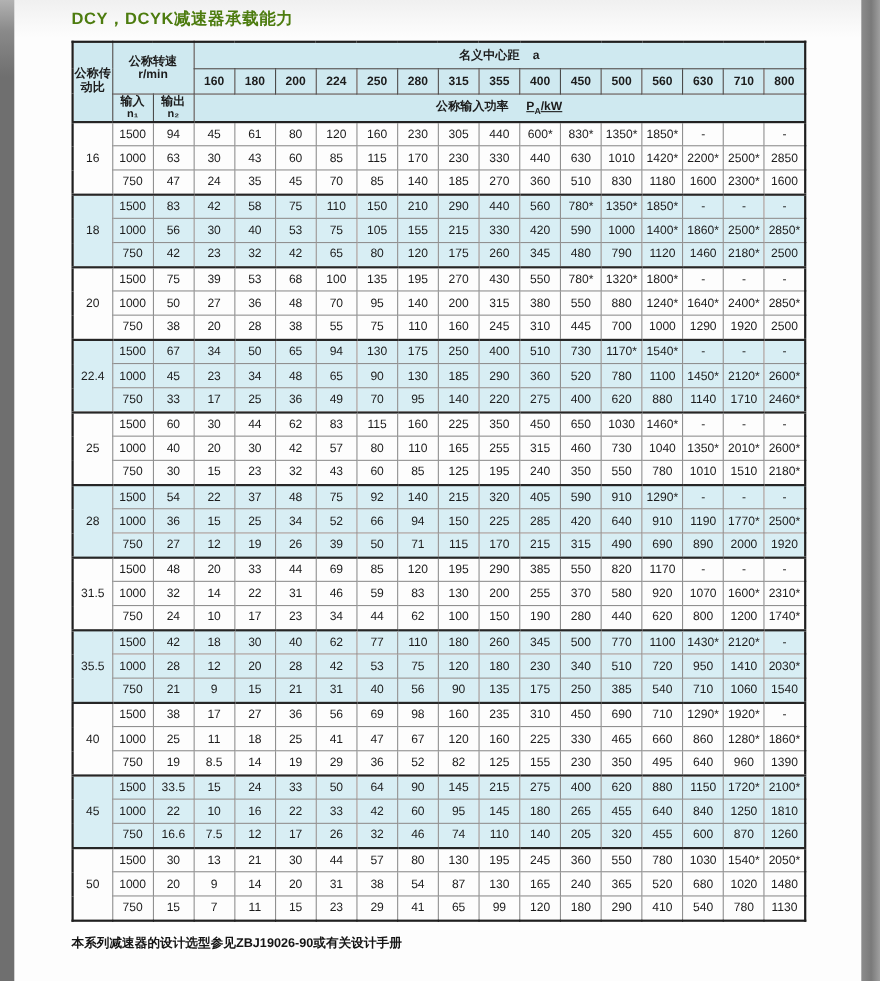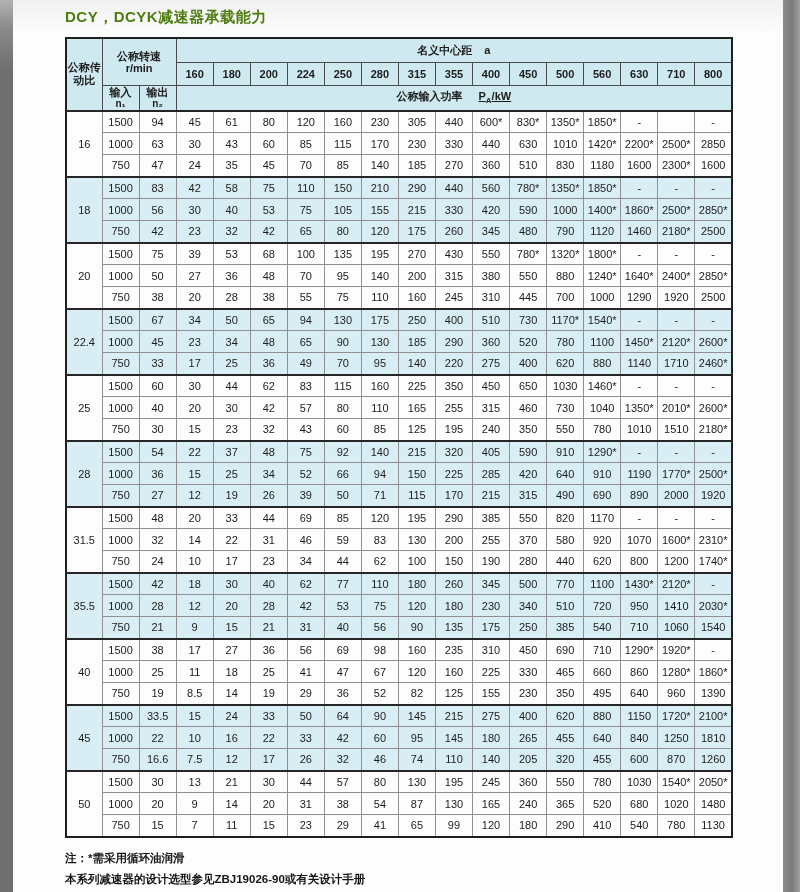--- a/index.html
+++ b/index.html
@@ -762,16 +762,15 @@
           <td>290</td>
           <td>410</td>
           <td>540</td>
           <td>780</td>
           <td>1130</td>
         </tr>
       </tbody>
   </table>
 
   <div class="notes">
-    <div>注：*需采用循环油润滑</div>
     <div>本系列减速器的设计选型参见ZBJ19026-90或有关设计手册</div>
   </div>
 </div>
 
 </body></html>

